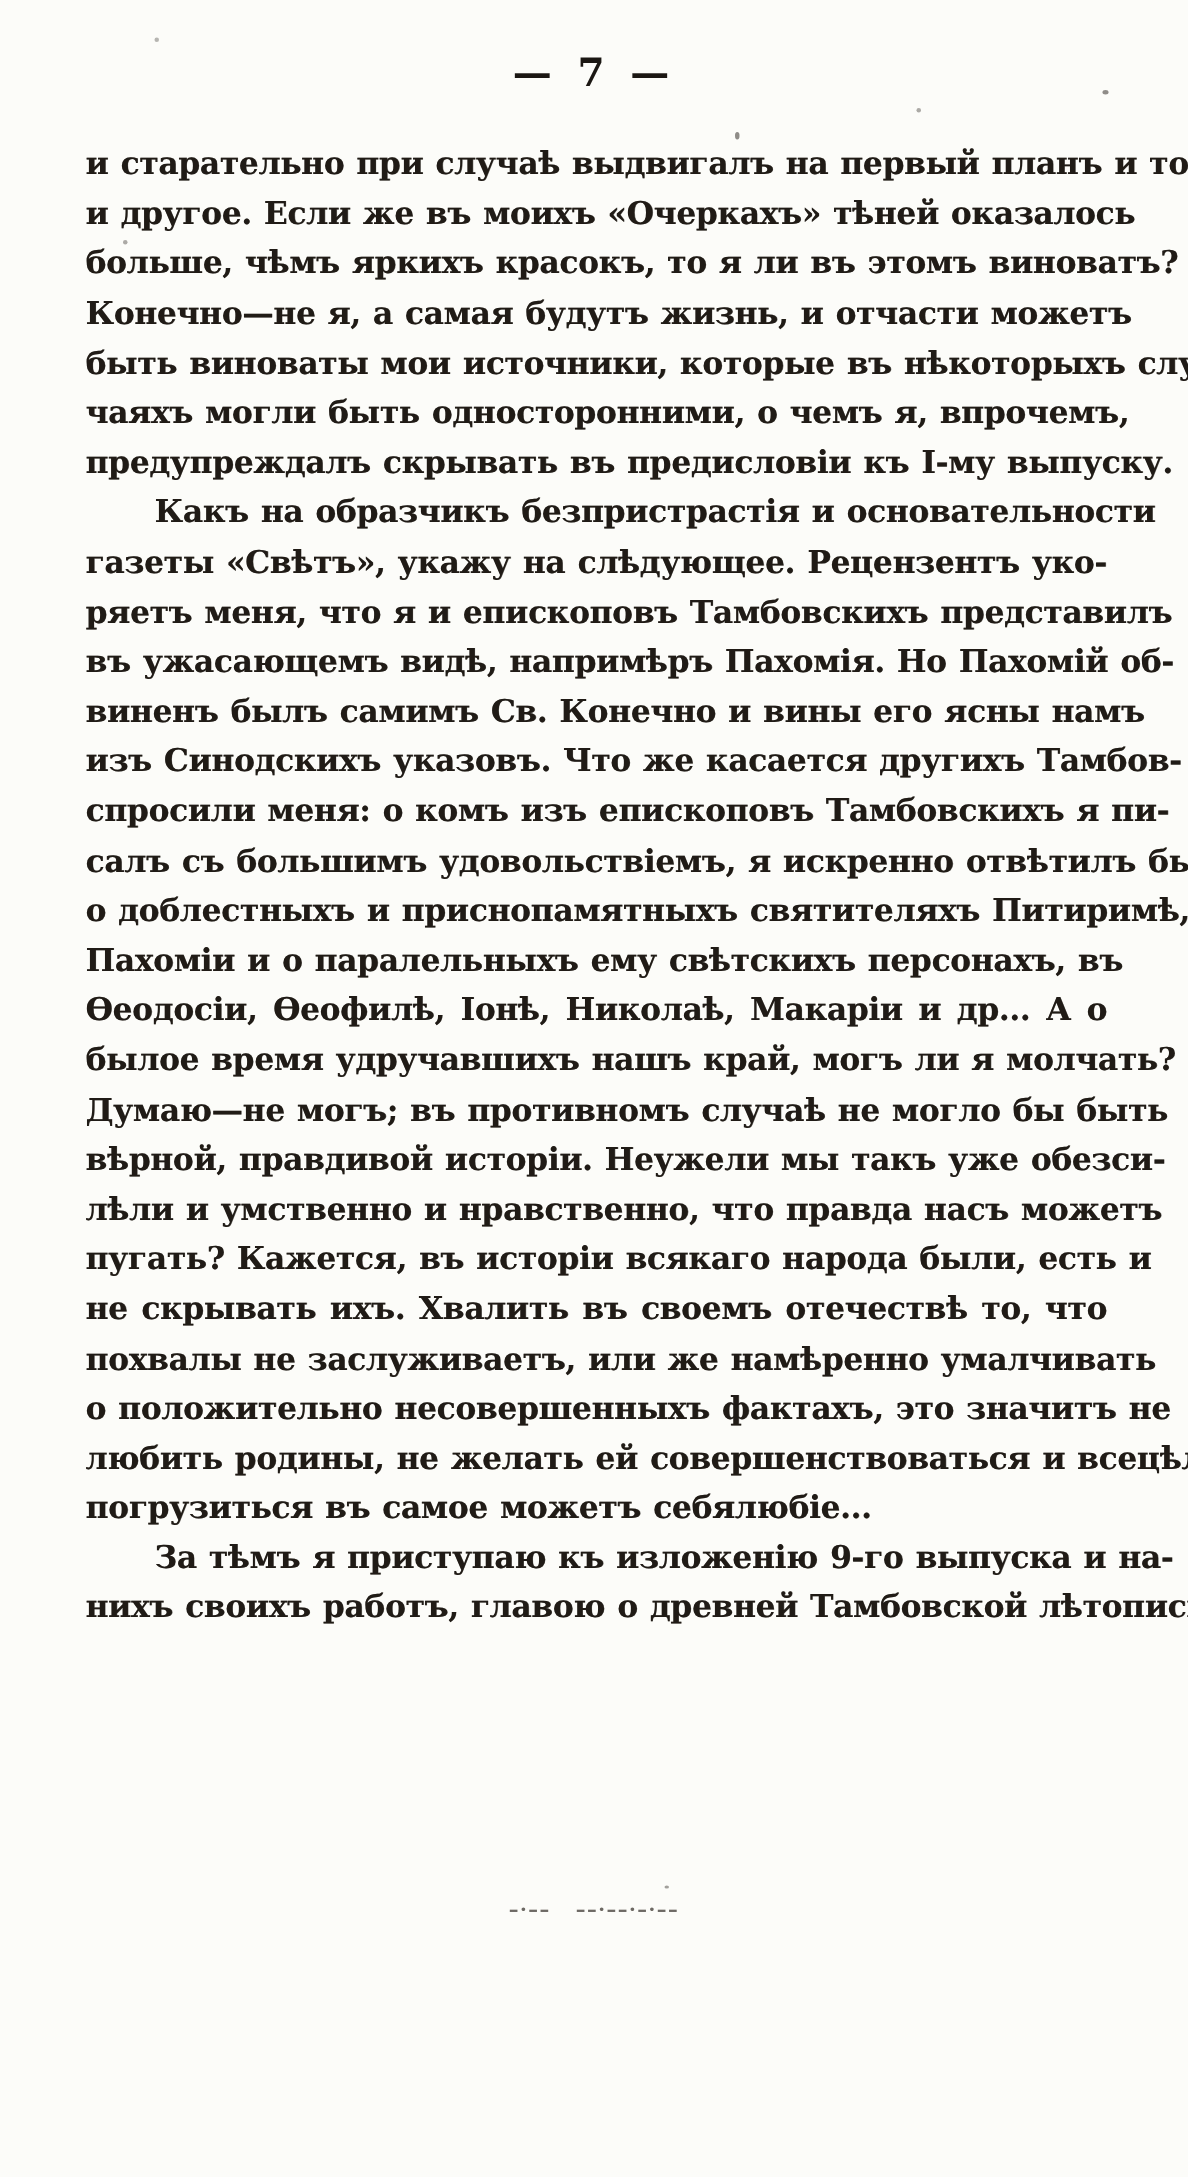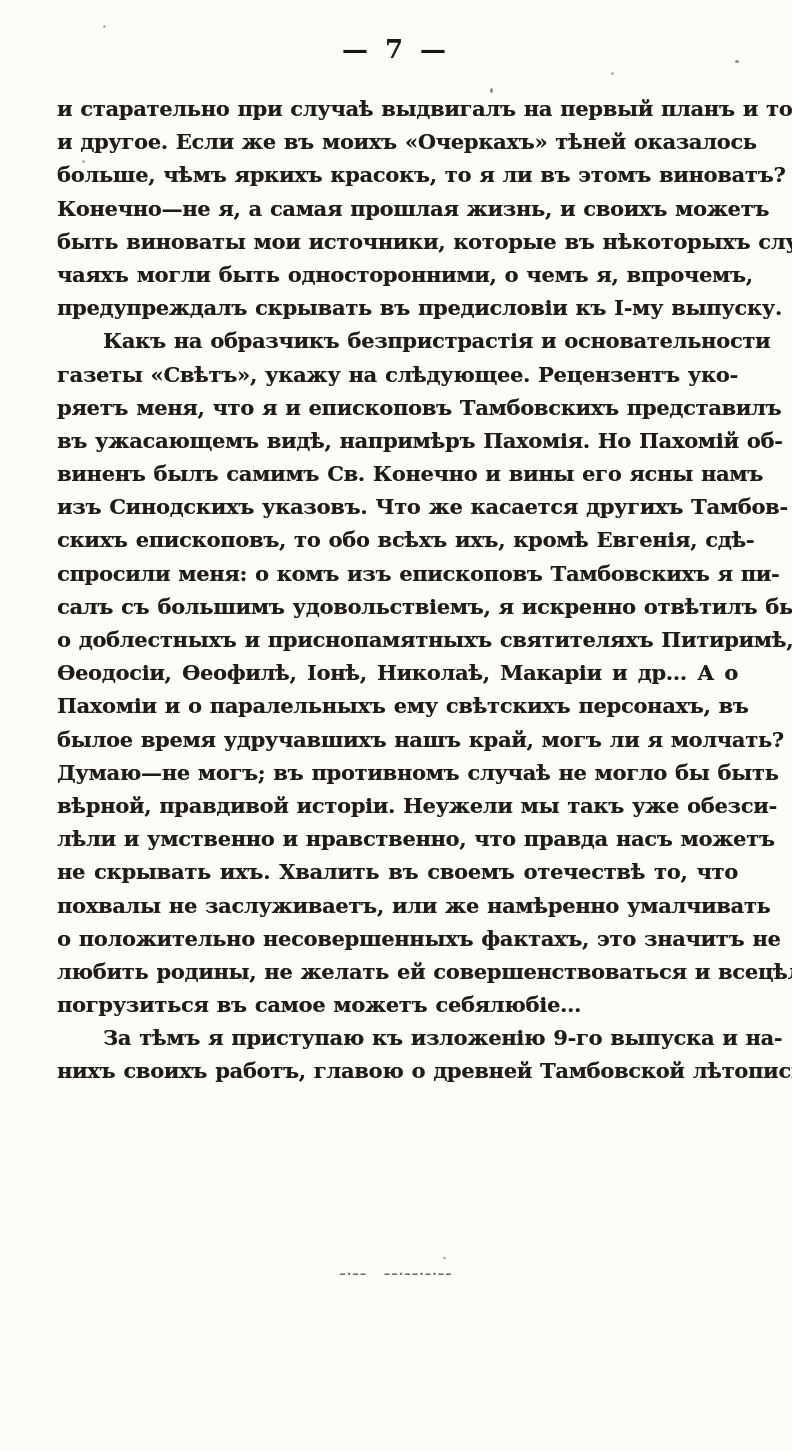--- a/index.html
+++ b/index.html
@@ -93,43 +93,43 @@
 <div class="sheet">
 
   <div class="pageno">— 7 —</div>
 
   <div class="text">
 
     <div class="para">
       <div class="ln">и старательно при случаѣ выдвигалъ на первый планъ и то</div>
       <div class="ln">и другое. Если же въ моихъ «Очеркахъ» тѣней оказалось</div>
       <div class="ln">больше, чѣмъ яркихъ красокъ, то я ли въ этомъ виноватъ?</div>
-      <div class="ln">Конечно—не я, а самая прошлая жизнь, и своихъ можетъ</div>
+      <div class="ln">Конечно—не я, а самая будутъ жизнь, и отчасти можетъ</div>
       <div class="ln">быть виноваты мои источники, которые въ нѣкоторыхъ слу-</div>
       <div class="ln">чаяхъ могли быть односторонними, о чемъ я, впрочемъ,</div>
       <div class="ln end">предупреждалъ скрывать въ предисловіи къ I-му выпуску.</div>
     </div>
 
     <div class="para">
       <div class="ln ind">Какъ на образчикъ безпристрастія и основательности</div>
       <div class="ln">газеты «Свѣтъ», укажу на слѣдующее. Рецензентъ уко-</div>
       <div class="ln">ряетъ меня, что я и епископовъ Тамбовскихъ представилъ</div>
       <div class="ln">въ ужасающемъ видѣ, напримѣръ Пахомія. Но Пахомій об-</div>
       <div class="ln">виненъ былъ самимъ Св. Конечно и вины его ясны намъ</div>
       <div class="ln">изъ Синодскихъ указовъ. Что же касается другихъ Тамбов-</div>
-      <div class="ln">скихъ епископовъ, то обо всѣхъ ихъ, кромѣ Евгенія, сдѣ-</div>
       <div class="ln">спросили меня: о комъ изъ епископовъ Тамбовскихъ я пи-</div>
       <div class="ln">салъ съ большимъ удовольствіемъ, я искренно отвѣтилъ бы:</div>
       <div class="ln">о доблестныхъ и приснопамятныхъ святителяхъ Питиримѣ,</div>
+      <div class="ln">Пахоміи и о паралельныхъ ему свѣтскихъ персонахъ, въ</div>
       <div class="ln">Ѳеодосіи, Ѳеофилѣ, Іонѣ, Николаѣ, Макаріи и др... А о</div>
-      <div class="ln">Пахоміи и о паралельныхъ ему свѣтскихъ персонахъ, въ</div>
       <div class="ln">былое время удручавшихъ нашъ край, могъ ли я молчать?</div>
       <div class="ln">Думаю—не могъ; въ противномъ случаѣ не могло бы быть</div>
       <div class="ln">вѣрной, правдивой исторіи. Неужели мы такъ уже обезси-</div>
       <div class="ln">лѣли и умственно и нравственно, что правда насъ можетъ</div>
+      <div class="ln">пугать? Кажется, въ исторіи всякаго народа были, есть и</div>
       <div class="ln">не скрывать ихъ. Хвалить въ своемъ отечествѣ то, что</div>
       <div class="ln">похвалы не заслуживаетъ, или же намѣренно умалчивать</div>
       <div class="ln">о положительно несовершенныхъ фактахъ, это значитъ не</div>
       <div class="ln">любить родины, не желать ей совершенствоваться и всецѣло</div>
       <div class="ln end">погрузиться въ самое можетъ себялюбіе...</div>
     </div>
 
     <div class="para">
       <div class="ln ind">За тѣмъ я приступаю къ изложенію 9-го выпуска и на-</div>
       <div class="ln">нихъ своихъ работъ, главою о древней Тамбовской лѣтописи.</div>

